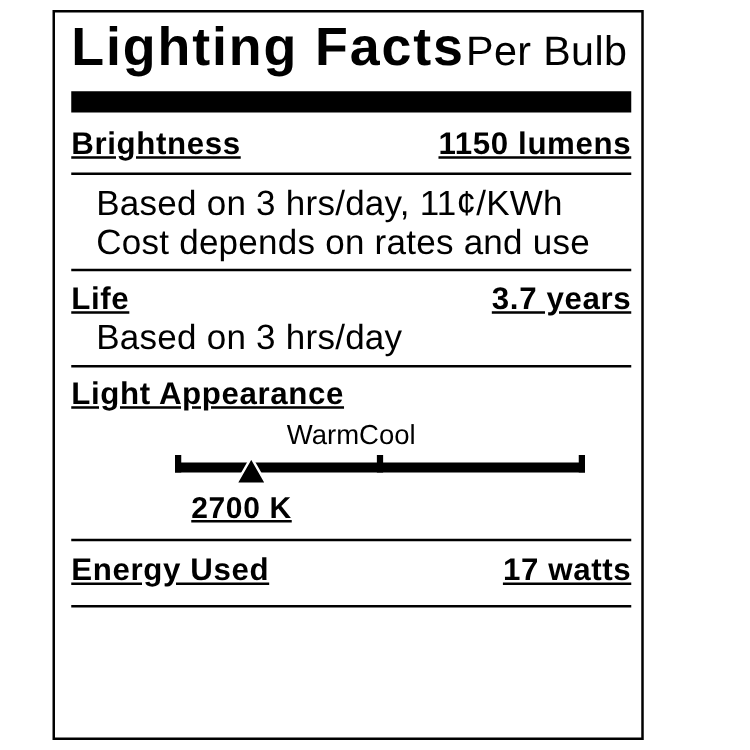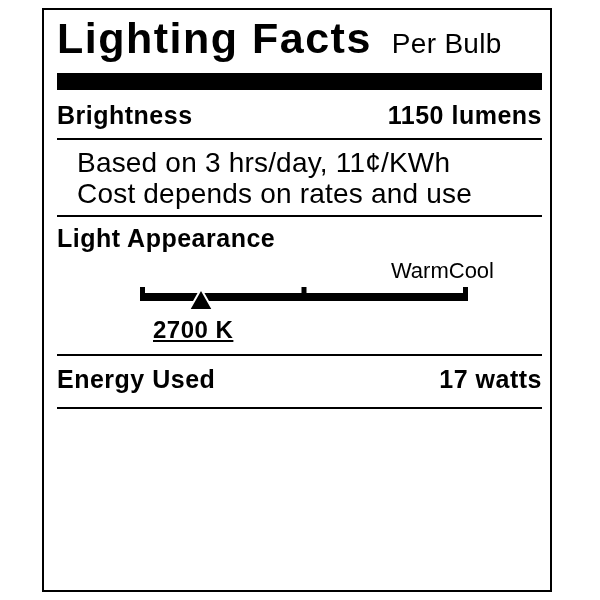--- a/index.html
+++ b/index.html
@@ -6,58 +6,59 @@
   html, body {
     width: 600px; height: 600px;
     background: #ffffff;
     font-family: "Liberation Sans", "DejaVu Sans", sans-serif;
     color: #000000;
     overflow: hidden;
   }
   .lf-box {
     position: absolute;
     left: 42px; top: 8px;
-    width: 510px; height: 584px;
+    width: 473px; height: 584px;
     border: 2px solid #000;
     background: #fff;
     padding: 0 8px 0 13px;
   }
   
   .lf-title-row {
     display: flex;
     align-items: baseline;
     padding-top: 2px;
     height: 56px;
   }
   .lf-title {
     font-size: 43px;
     font-weight: bold;
     letter-spacing: 1.5px;
     line-height: 52px;
     white-space: nowrap;
   }
   .lf-subtitle {
-    font-size: 28px;
+    font-size: 33px;
     font-weight: normal;
     letter-spacing: 0.3px;
-    margin-left: 20px;
+    margin-left: 1px;
     white-space: nowrap;
   }
   
   .lf-bar {
     height: 17px;
     background: #000;
     margin-top: 7px;
   }
   
   .lf-section { border-bottom: 2px solid #000; }
   .lf-row {
     display: flex;
     justify-content: space-between;
     align-items: flex-end;
+    text-decoration: underline;
   }
   .lf-row-label, .lf-row-value {
     font-size: 25px;
     font-weight: bold;
     letter-spacing: 0.5px;
     line-height: 30px;
     white-space: nowrap;
   }
   .lf-note {
     font-size: 28px;
@@ -68,21 +69,21 @@
     white-space: nowrap;
   }
   .sec-brightness { padding: 10px 0 8px; }
   .sec-cost      { padding: 7px 0 6px; }
   .sec-life      { padding: 7px 0 7px; }
   .sec-appearance{ padding: 6px 0 11px; }
   .sec-energy    { padding: 8px 0 13px; }
   
   .lf-scale-labels {
     display: flex;
-    justify-content: flex-end;
+    justify-content: center;
     margin-top: 5px;
     font-size: 22px;
     line-height: 25px;
   }
   .lf-scale-labels .warm { margin-left: 48px; }
   .lf-scale-labels .cool { margin-right: 48px; }
   .lf-scale-wrap {
     position: relative;
     margin-left: 83px;
     margin-top: 4px;
@@ -137,20 +138,27 @@
       <span class="lf-row-label">Brightness</span>
       <span class="lf-row-value">1150 lumens</span>
     </div>
   </div>
 
   <div class="lf-section sec-cost">
     <div class="lf-note">Based on 3 hrs/day, 11¢/KWh</div>
     <div class="lf-note">Cost depends on rates and use</div>
   </div>
 
+  <div class="lf-section sec-life">
+    <div class="lf-row">
+      <span class="lf-row-label">Life</span>
+      <span class="lf-row-value">3.7 years</span>
+    </div>
+    <div class="lf-note">Based on 3 hrs/day</div>
+  </div>
 
   <div class="lf-section sec-appearance">
     <div class="lf-row">
       <span class="lf-row-label">Light Appearance</span>
     </div>
     <div class="lf-scale-labels">
       <span class="warm">Warm</span>
       <span class="cool">Cool</span>
     </div>
     <div class="lf-scale-wrap">

